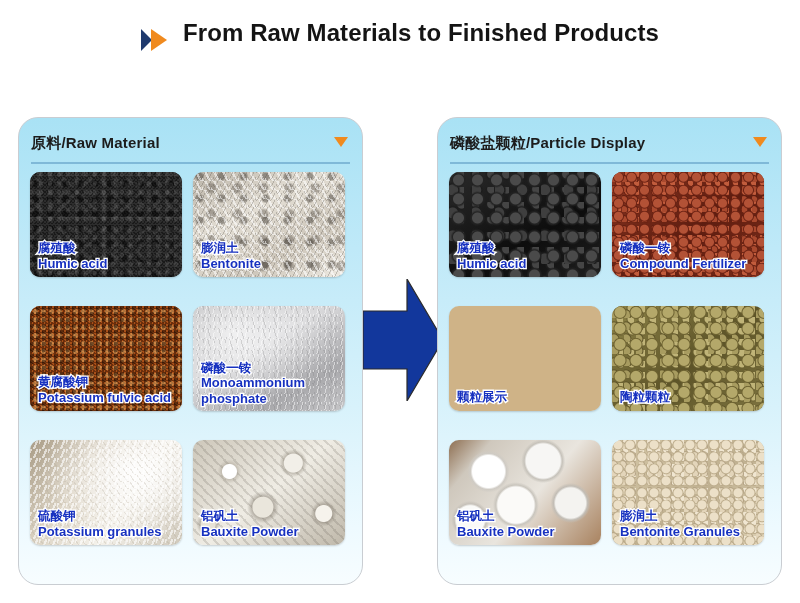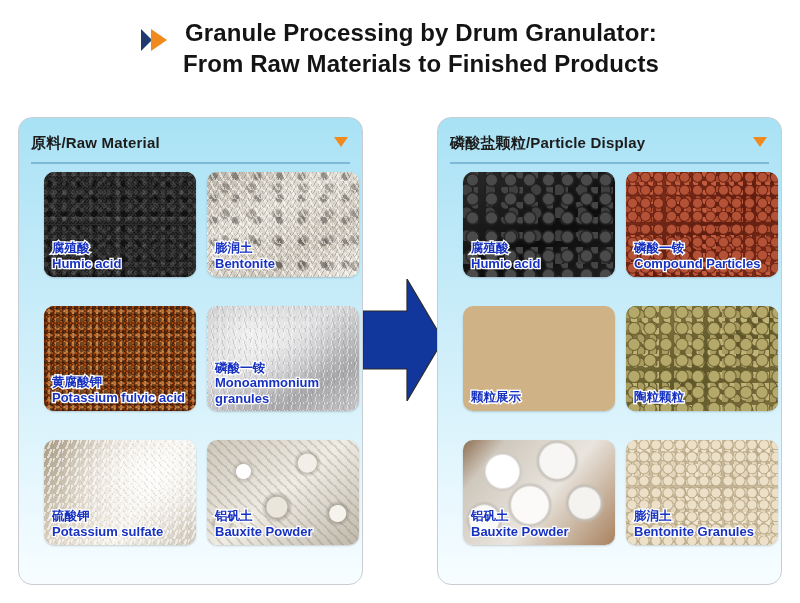--- a/index.html
+++ b/index.html
@@ -27,21 +27,21 @@
   .title-text{
     font-size:24px;font-weight:bold;color:#141414;
     line-height:1.28;letter-spacing:.1px;text-align:center;
     font-family:"Liberation Sans","DejaVu Sans",sans-serif;
   }
   .title-text .l2{display:block;text-align:right;}
 
   
   .panel{
     position:absolute;top:117px;height:468px;width:345px;
-    border:1px solid #c9cdd2;border-radius:14px;
+    border:1px solid #c9cdd2;border-radius:20px;
     background:linear-gradient(180deg,#a9e2f5 0%,#bfe9f8 28%,#d8f2fb 62%,#eefaff 88%,#f7fdff 100%);
     box-sizing:border-box;overflow:hidden;
   }
   .panel-left{left:18px;}
   .panel-right{left:437px;}
 
   .panel-head{
     position:relative;height:38px;margin:6px 12px 0 12px;
     border-bottom:2px solid #7fb9d8;
     display:flex;align-items:center;
@@ -49,21 +49,21 @@
   .panel-head .ttl{
     font-size:15px;font-weight:bold;color:#1c1c1c;letter-spacing:.2px;
   }
   .caret{
     position:absolute;right:2px;top:13px;width:0;height:0;
     border-left:7px solid transparent;border-right:7px solid transparent;
     border-top:10px solid #f08a1e;
   }
 
   .grid{
-    position:relative;margin:8px 11px 0 25px;
+    position:relative;margin:8px 11px 0 11px;
     display:grid;grid-template-columns:152px 152px;
     grid-template-rows:105px 105px 105px;
     column-gap:11px;row-gap:29px;
   }
   .panel-right .grid{column-gap:11px;}
 
   
   .card{
     position:relative;width:152px;height:105px;
     border-radius:10px;overflow:hidden;
@@ -199,21 +199,20 @@
 </style>
 </head>
 <body>
 
 <div class="title-row">
   <div class="bullet">
     <span class="tri tri-blue"></span>
     <span class="tri tri-orange"></span>
   </div>
   <div class="title-text">
-    <span>Granule Processing by Drum Granulator:</span>
     <span class="l2">From Raw Materials to Finished Products</span>
   </div>
 </div>
 
 <div class="panel panel-left">
   <div class="panel-head">
     <span class="ttl">原料/Raw Material</span>
     <span class="caret"></span>
   </div>
   <div class="grid">
@@ -239,29 +238,29 @@
       <div class="label">
         <span class="cn">黄腐酸钾</span>
         <span class="en">Potassium fulvic acid</span>
       </div>
     </div>
 
     <div class="card tall">
       <div class="tex tex-map-powder"></div>
       <div class="label">
         <span class="cn">磷酸一铵</span>
-        <span class="en">Monoammonium granules</span>
+        <span class="en">Monoammonium phosphate</span>
       </div>
     </div>
 
     <div class="card">
       <div class="tex tex-ksulfate-powder"></div>
       <div class="label">
         <span class="cn">硫酸钾</span>
-        <span class="en">Potassium sulfate</span>
+        <span class="en">Potassium granules</span>
       </div>
     </div>
 
     <div class="card">
       <div class="tex tex-bauxite-powder"></div>
       <div class="label">
         <span class="cn">铝矾土</span>
         <span class="en">Bauxite Powder</span>
       </div>
     </div>
@@ -287,21 +286,21 @@
       <div class="label">
         <span class="cn">腐殖酸</span>
         <span class="en">Humic acid</span>
       </div>
     </div>
 
     <div class="card">
       <div class="tex tex-compound-gran"></div>
       <div class="label">
         <span class="cn">磷酸一铵</span>
-        <span class="en">Compound Particles</span>
+        <span class="en">Compound Fertilizer</span>
       </div>
     </div>
 
     <div class="card">
       <div class="tex tex-phosphate-gran"></div>
       <div class="label">
         <span class="cn">颗粒展示</span>
       </div>
     </div>
 

